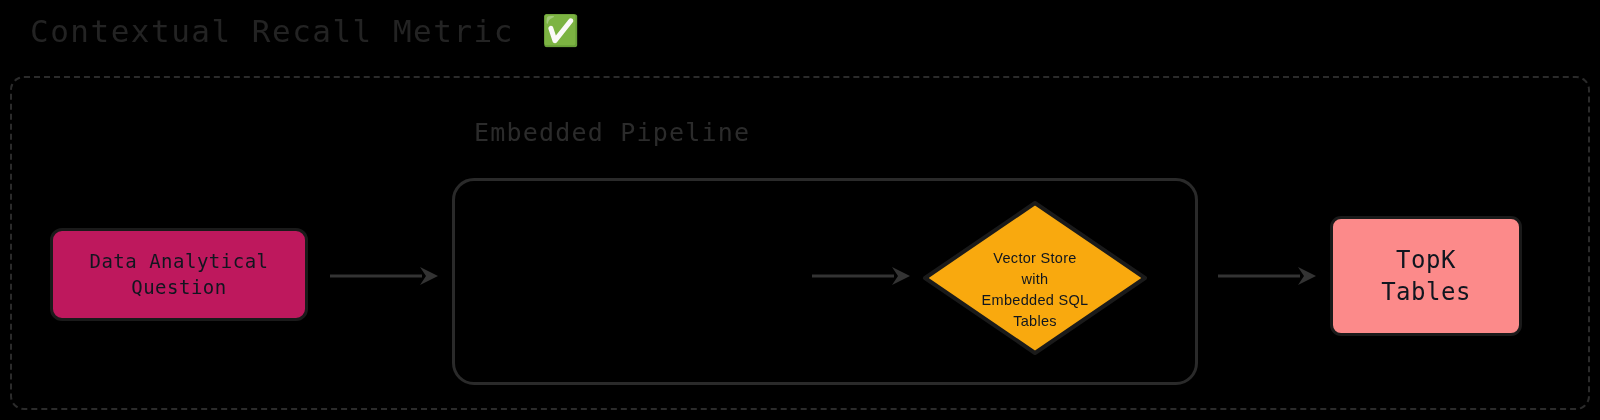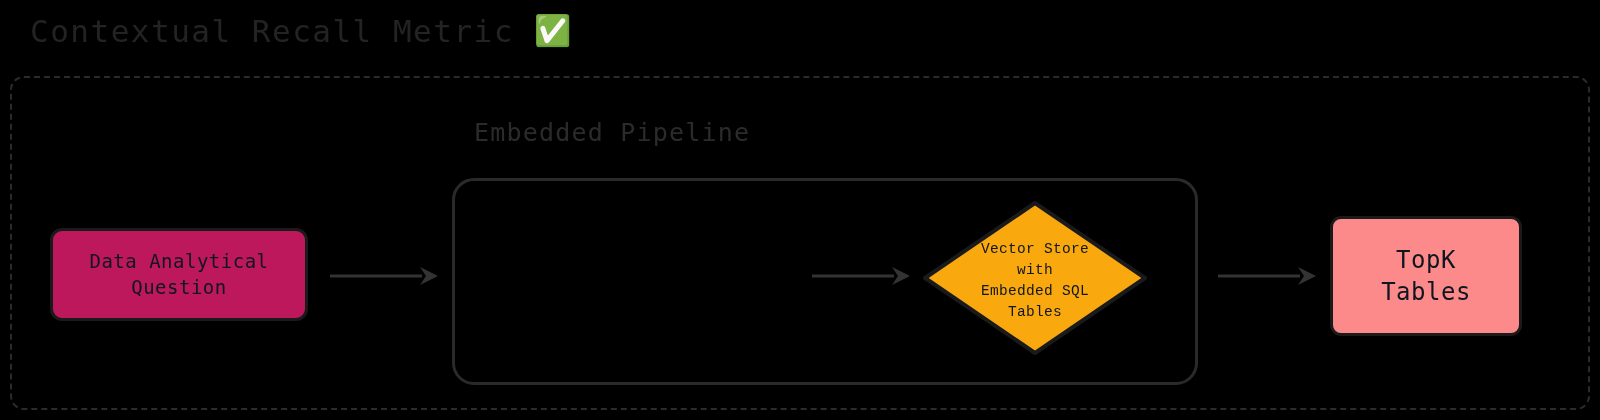--- a/index.html
+++ b/index.html
@@ -21,21 +21,21 @@
     background: #000000;
   }
 
   
   #title-bar {
     position: absolute;
     left: 30px;
     top: 8px;
     display: flex;
     align-items: center;
-    gap: 20px;
+    gap: 28px;
     height: 46px;
   }
   #title-text {
     font-family: "DejaVu Sans Mono", "Liberation Mono", monospace;
     font-size: 31px;
     letter-spacing: 1.5px;
     color: #232323;
     white-space: nowrap;
     line-height: 46px;
   }
@@ -141,28 +141,28 @@
     position: absolute;
     left: 0;
     top: 0;
     width: 226px;
     height: 156px;
     overflow: visible;
   }
   #node-vectorstore .diamond-label {
     position: absolute;
     left: 0;
-    top: 3px;
+    top: 12px;
     width: 226px;
     height: 156px;
     display: flex;
     align-items: center;
     justify-content: center;
     text-align: center;
-    font-family: Liberation Mono, monospace;
+    font-family: Liberation Sans, sans-serif;
     font-size: 14.5px;
     line-height: 1.45;
     letter-spacing: 0.3px;
     color: #10161f;
     white-space: pre-line;
   }
 
   
   .arrow {
     position: absolute;

